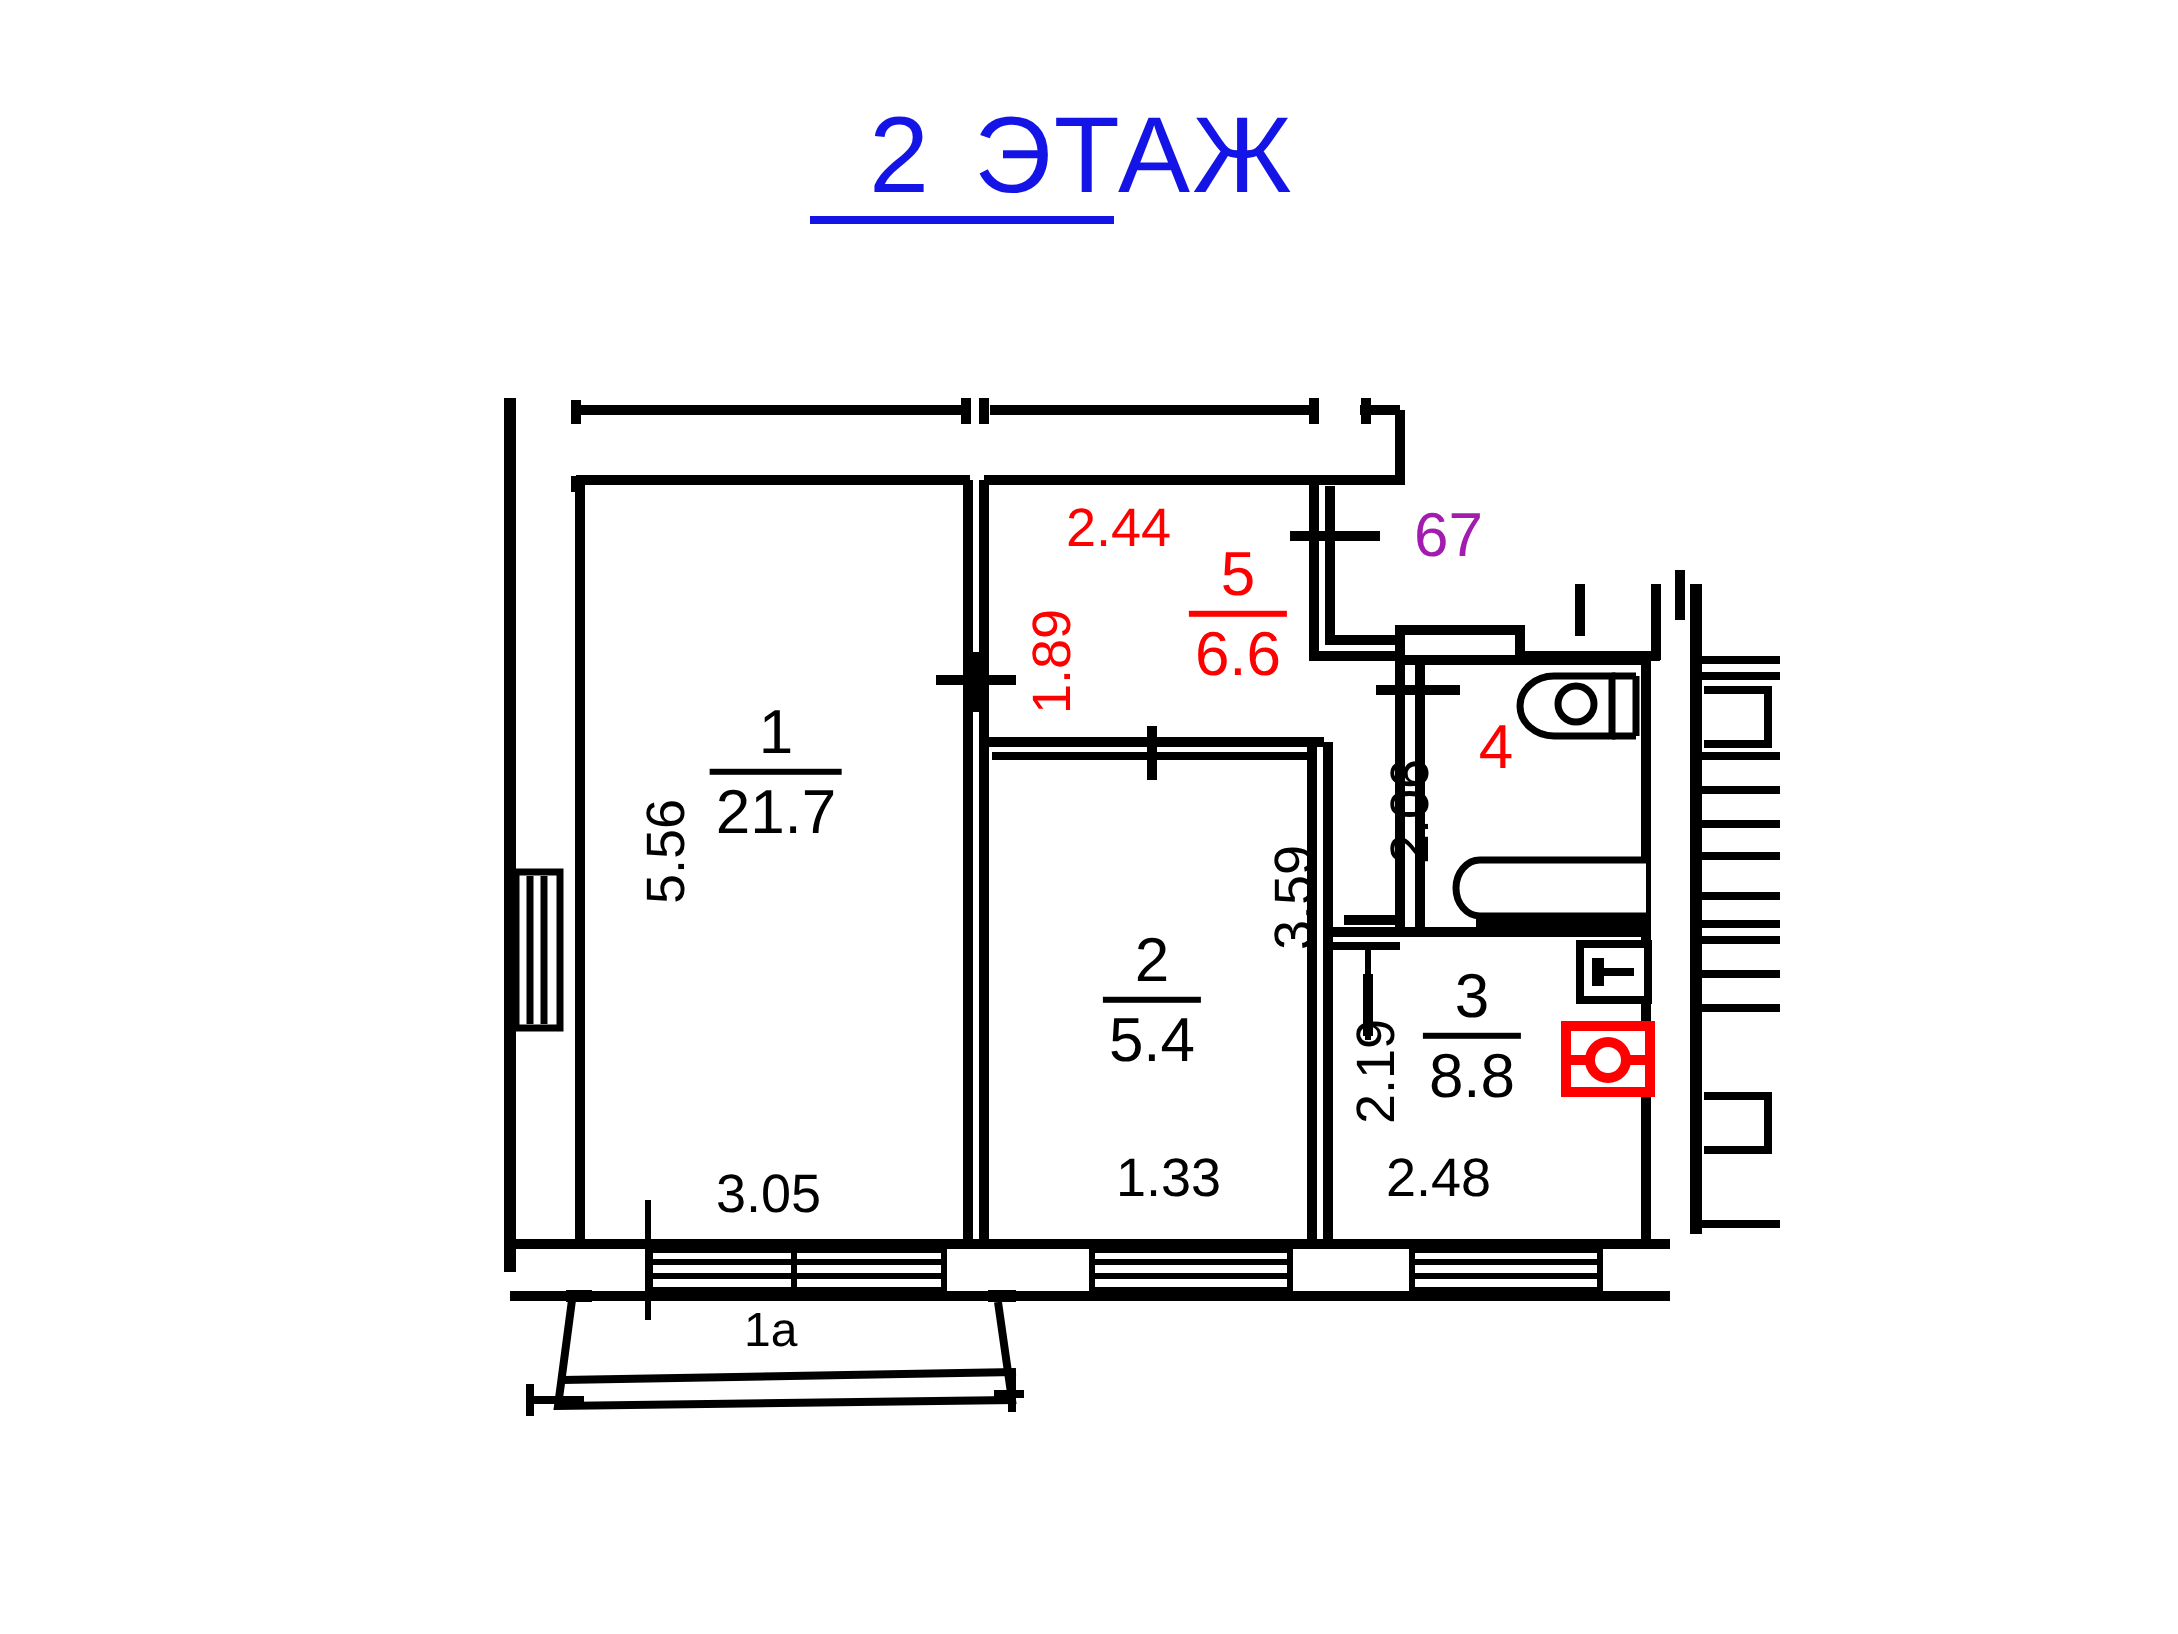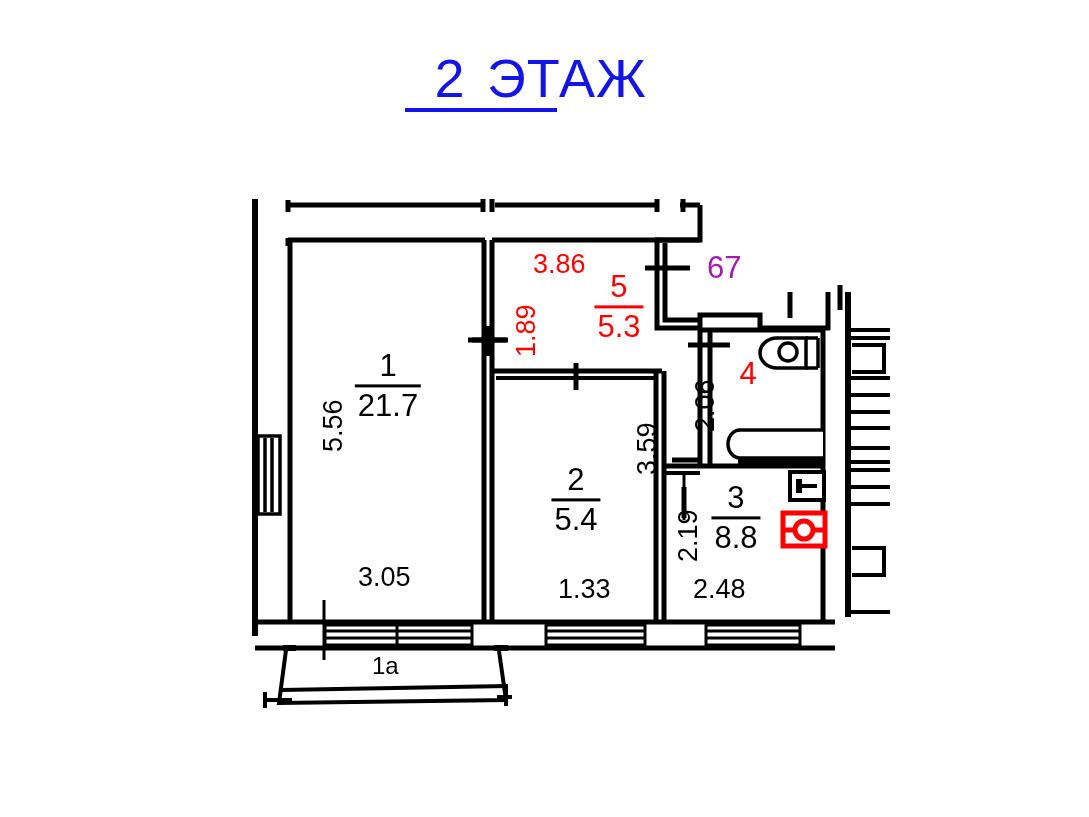--- a/index.html
+++ b/index.html
@@ -325,40 +325,40 @@
 
   <div class="room-frac black" style="left:736px; top:518px; transform:translate(-50%,-50%);">
     <span class="num">3</span>
     <span class="bar"></span>
     <span class="den">8.8</span>
   </div>
 
   <div class="room-frac red" style="left:619px; top:307px; transform:translate(-50%,-50%);">
     <span class="num">5</span>
     <span class="bar"></span>
-    <span class="den">5.3</span>
+    <span class="den">6.6</span>
   </div>
 
   <div class="room-plain red" style="left:748px; top:374px; transform:translate(-50%,-50%);">4</div>
 
   <div class="apt-no" style="left:707px; top:250px;">67</div>
 
   <div class="balcony-lbl" style="left:372px; top:652px;">1a</div>
 
   <div class="lbl dim vert black" style="left:320px; top:452px;">5.56</div>
 
-  <div class="lbl dim black" style="left:358px; top:564px;text-align:right;">3.05</div>
+  <div class="lbl dim black" style="left:358px; top:584px;text-align:right;">3.05</div>
 
   <div class="lbl dim black" style="left:558px; top:576px;">1.33</div>
 
   <div class="lbl dim black" style="left:693px; top:576px;text-align:right;">2.48</div>
 
   <div class="lbl dim vert black" style="left:634px; top:475px;">3.59</div>
 
   <div class="lbl dim vert black" style="left:675px; top:562px;">2.19</div>
 
   <div class="lbl dim vert black" style="left:692px; top:432px;">2.06</div>
 
   <div class="lbl dim vert red" style="left:513px; top:357px;">1.89</div>
 
-  <div class="lbl dim red" style="left:533px; top:251px;">3.86</div>
+  <div class="lbl dim red" style="left:533px; top:251px;">2.44</div>
 
 </div>
 
 </body></html>

